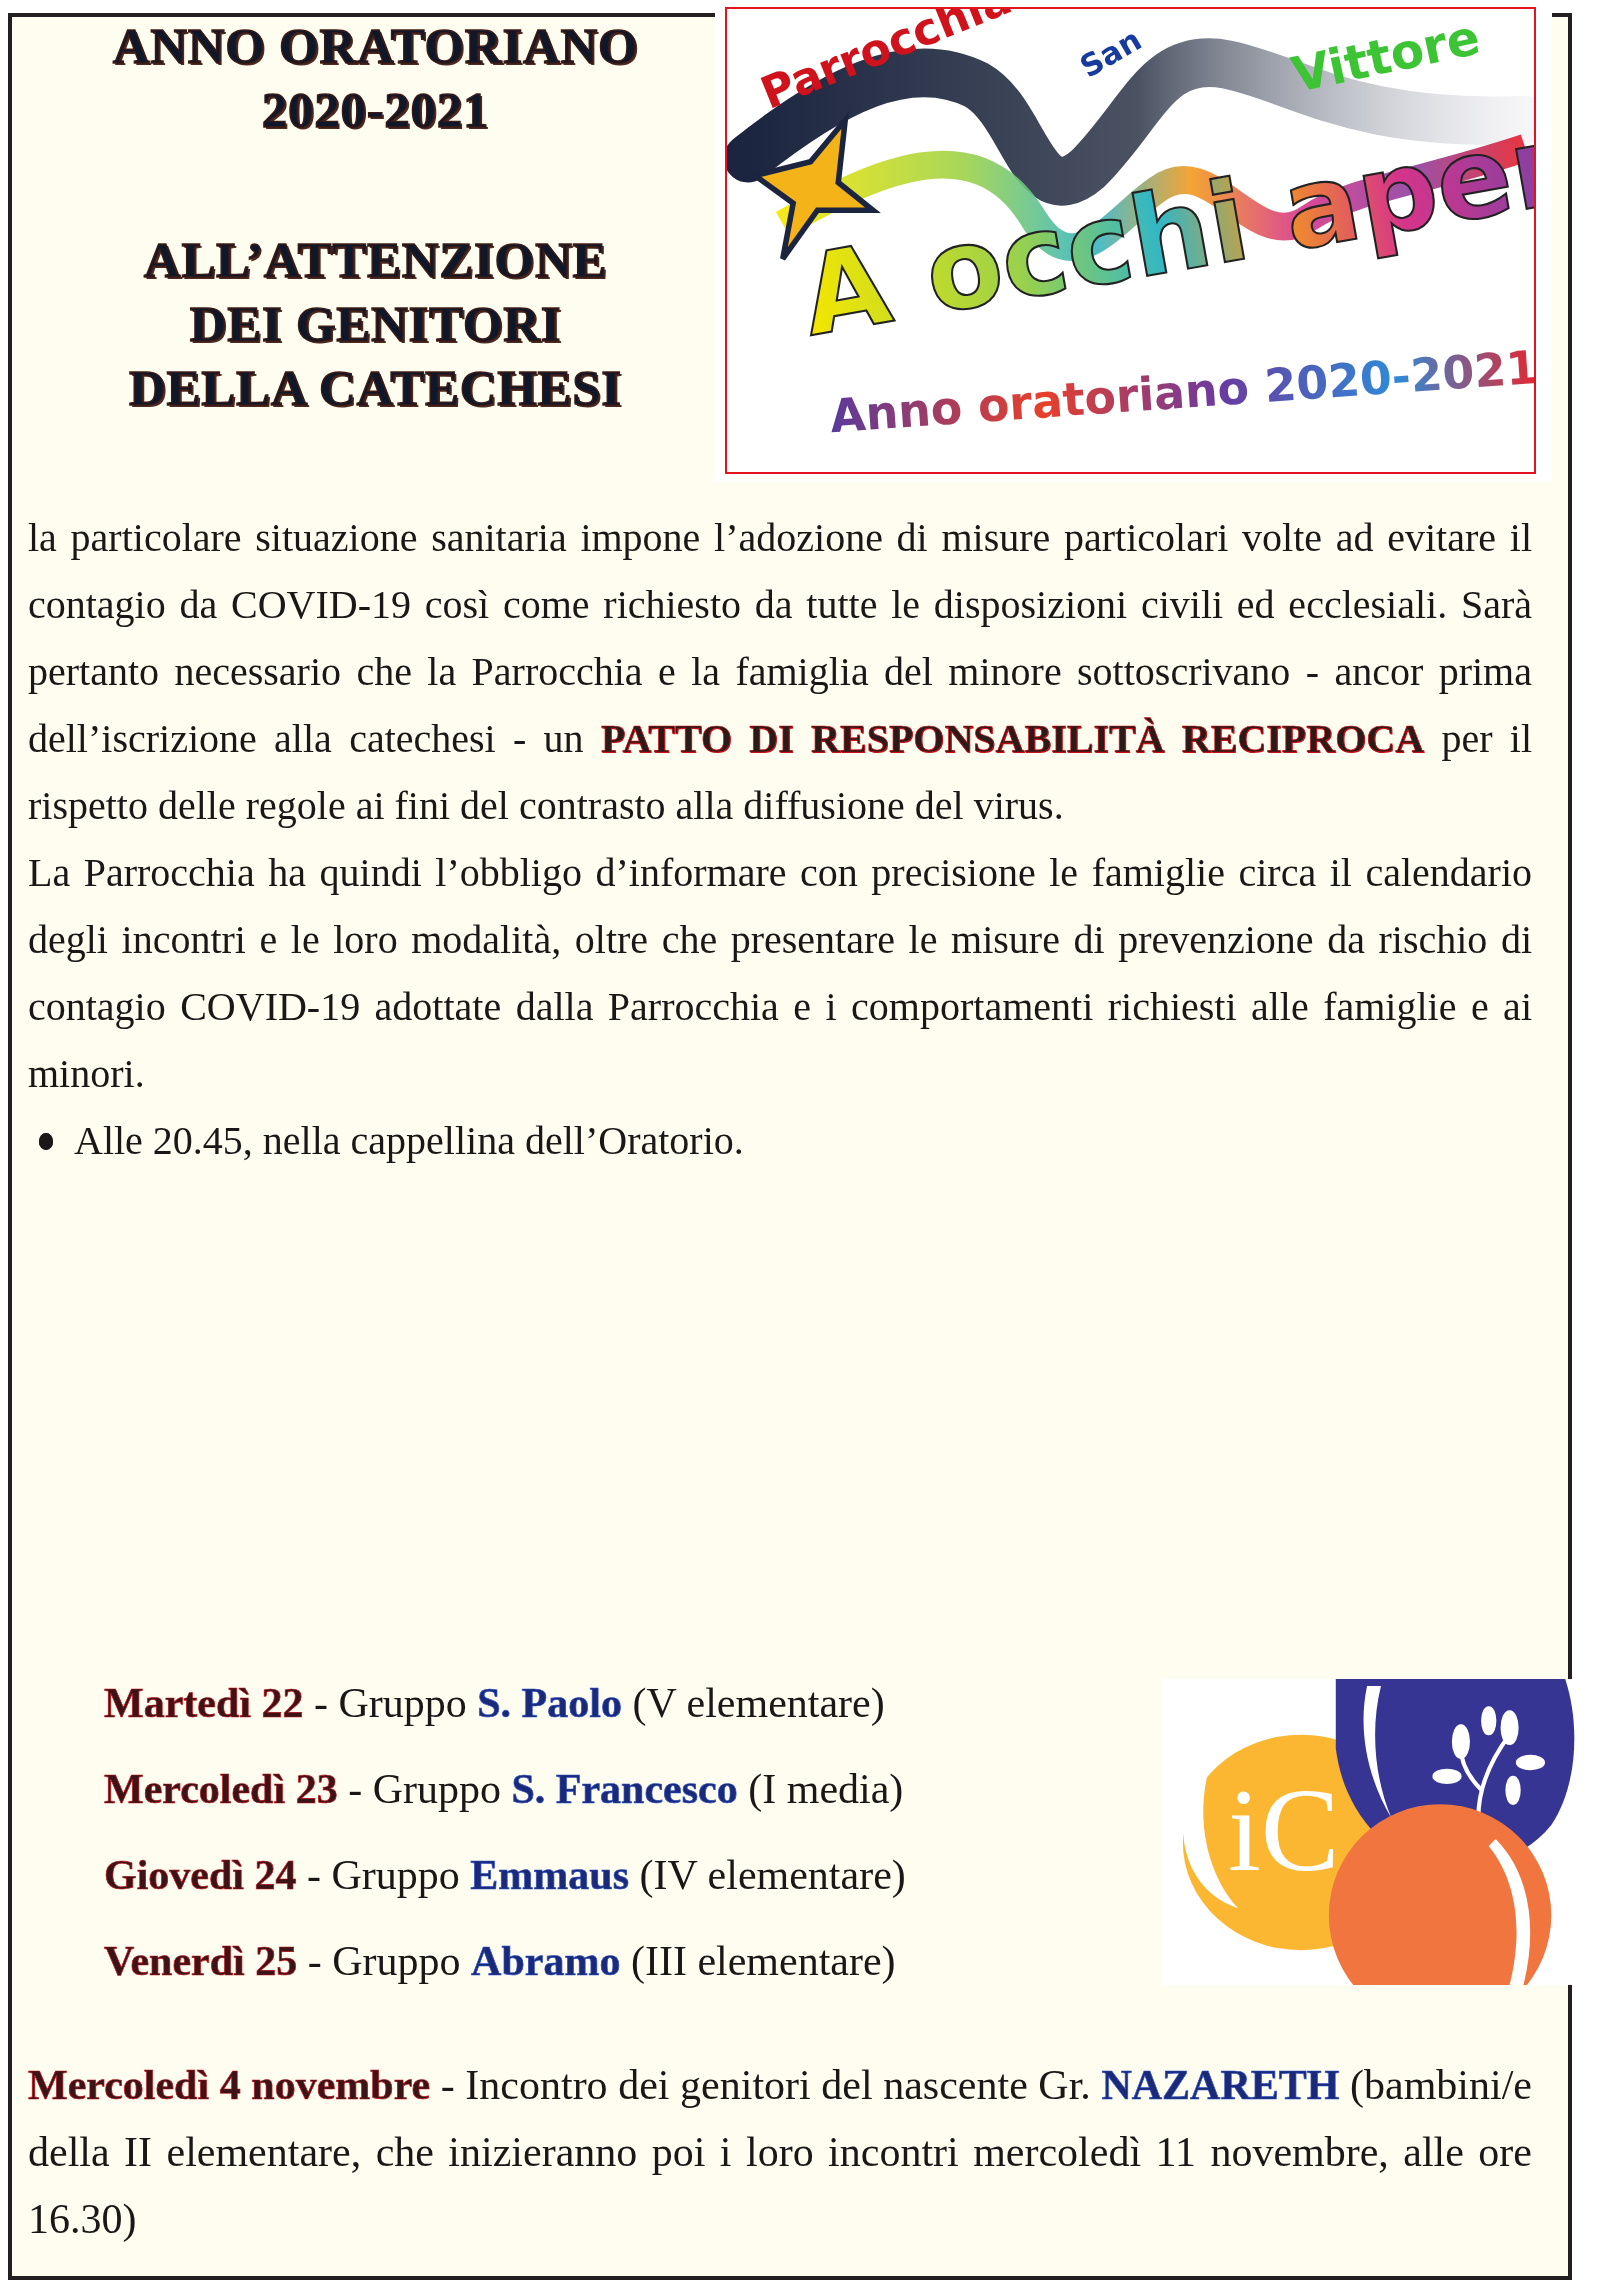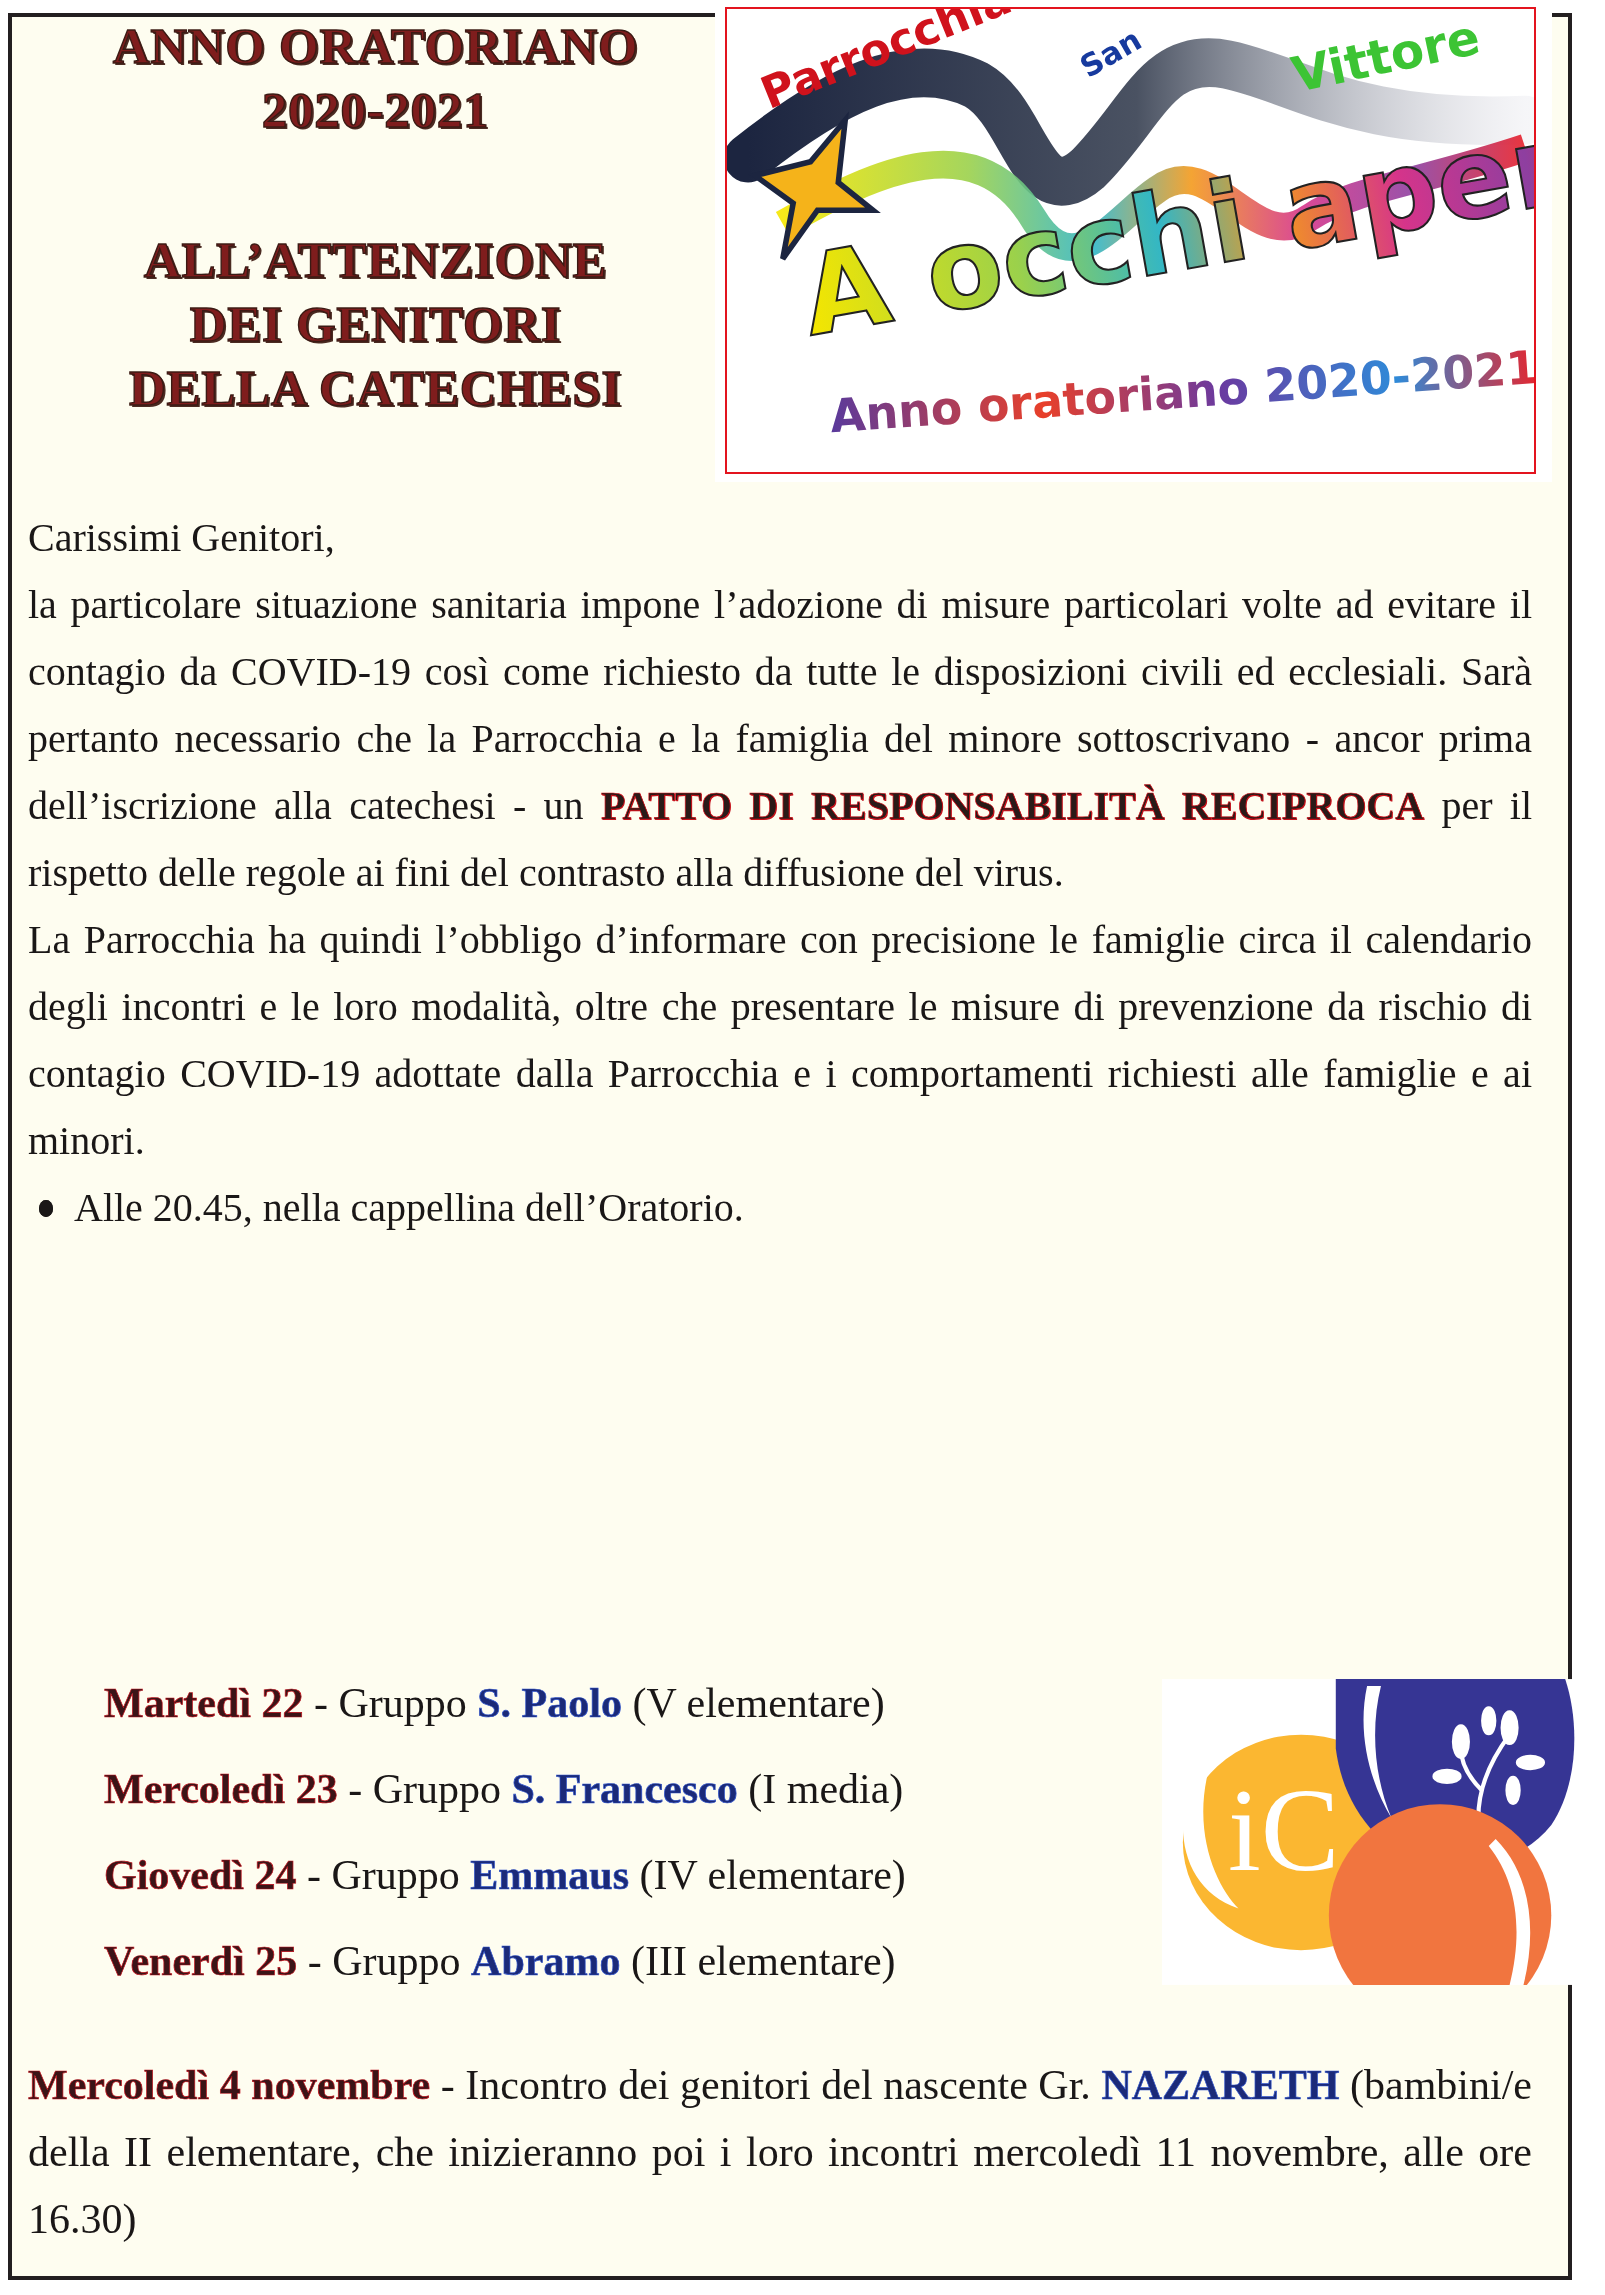--- a/index.html
+++ b/index.html
@@ -3,21 +3,21 @@
 <meta charset="utf-8">
 <style>
   html, body { margin: 0; padding: 0; background: #ffffff; }
   body { width: 1605px; height: 2295px; position: relative; overflow: hidden; font-family: "Liberation Serif", "DejaVu Serif", serif; }
   .page {
     position: absolute; left: 7.6px; top: 12.5px; width: 1564px; height: 2267px;
     background: #fefdf0; border: 4.2px solid #231f20; box-sizing: border-box;
   }
   .title-block {
     position: absolute; left: 28px; top: 14px; width: 695px; text-align: center;
-    font-family: "Liberation Serif", serif; font-weight: bold; color: #7f1d1d;
+    font-family: "Liberation Serif", serif; font-weight: bold; color: #0f172a;
     -webkit-text-stroke: 1.4px #3b1a14; text-shadow: 2.1px 2.1px 0 #4b2b22;
     font-size: 51px; line-height: 64px; letter-spacing: 0.7px;
   }
   .title-block .gap { height: 86px; }
   .logo-frame {
     position: absolute; left: 715px; top: 2.8px; width: 837px; height: 479px;
     background: #ffffff;
   }
   .logo-inner {
     position: absolute; left: 9.7px; top: 4.2px; width: 811px; height: 467px;
@@ -100,21 +100,20 @@
       <text x="60" y="145" font-family="'DejaVu Sans', sans-serif" font-weight="bold" font-size="64" fill="#d0121c" transform="rotate(-22 60 145)">Parrocchia</text>
       <text x="520" y="100" font-family="'DejaVu Sans', sans-serif" font-weight="bold" font-size="44" fill="#173a9e" transform="rotate(-30 520 100)">San</text>
       <text x="820" y="120" font-family="'DejaVu Sans', sans-serif" font-weight="bold" font-size="70" fill="#3cc434" transform="rotate(-12 820 120)">Vittore</text>
       <text x="120" y="470" font-family="'DejaVu Sans', sans-serif" font-weight="bold" font-size="160" fill="url(#rb)" stroke="#222" stroke-width="3" transform="rotate(-10 120 470)">A occhi aperti</text>
       <text x="150" y="610" font-family="'DejaVu Sans', sans-serif" font-weight="bold" font-size="66" fill="url(#yr)" transform="rotate(-4 150 610)">Anno oratoriano 2020-2021</text>
     </svg>
   </div>
 </div>
 
 <div class="body-text" style="top:504px;">
-  <p>Carissimi Genitori,</p>
   <p><span>la particolare situazione sanitaria impone l’adozione di misure particolari volte ad evitare il contagio da COVID-19 così come richiesto da tutte le disposizioni civili ed ecclesiali. Sarà pertanto necessario che la Parrocchia e la famiglia del minore sottoscrivano - ancor prima dell’iscrizione alla catechesi - un </span><span class="hl-red">PATTO DI RESPONSABILITÀ RECIPROCA</span><span> per il rispetto delle regole ai fini del contrasto alla diffusione del virus.</span></p>
   <p>La Parrocchia ha quindi l’obbligo d’informare con precisione le famiglie circa il calendario degli incontri e le loro modalità, oltre che presentare le misure di prevenzione da rischio di contagio COVID-19 adottate dalla Parrocchia e i comportamenti richiesti alle famiglie e ai minori.</p>
   <ul class="bullets">
     <li><span class="dot"></span></li>
     <li><span class="dot"></span><span>Alle 20.45, nella cappellina dell’Oratorio.</span></li>
   </ul>
 </div>
 
 <div class="schedule">
   <div class="row">

